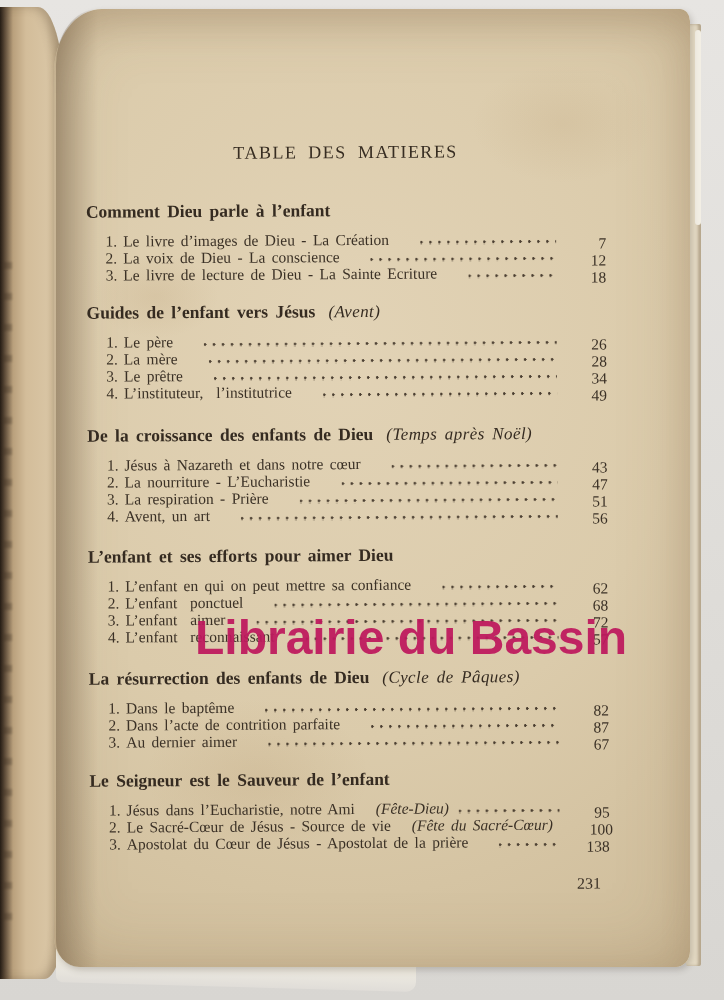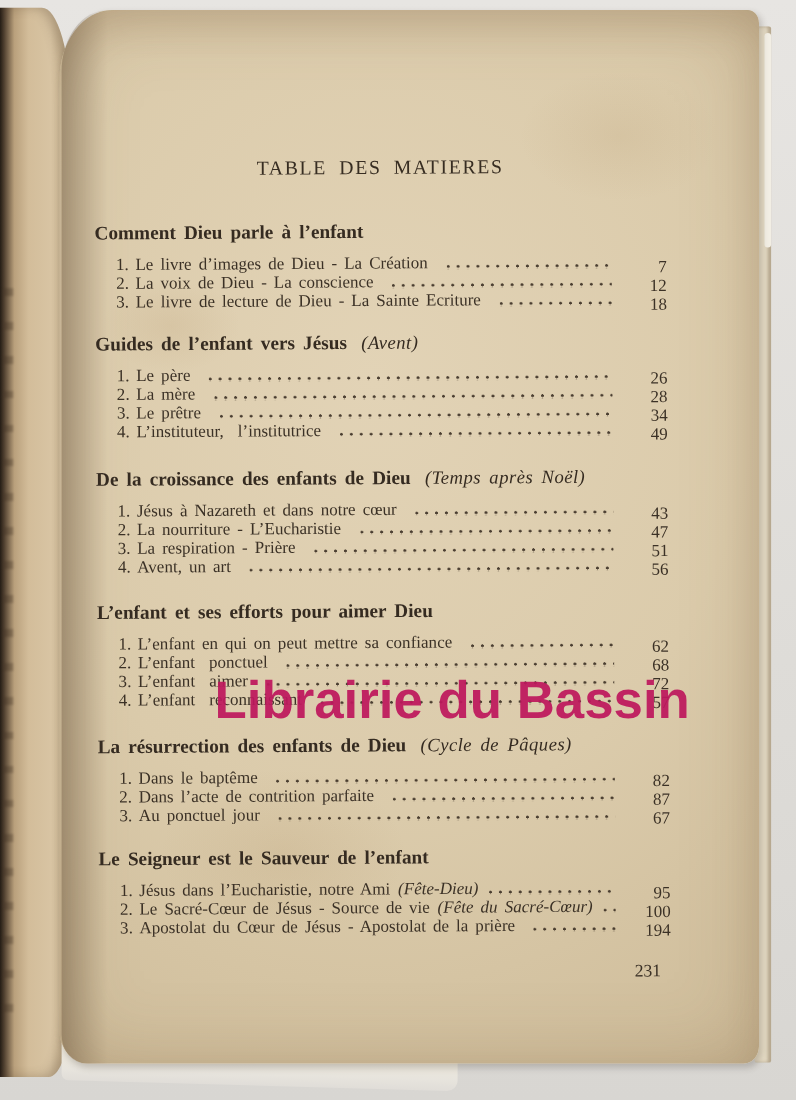--- a/index.html
+++ b/index.html
@@ -71,21 +71,21 @@
     text-align:center;font-size:18px;letter-spacing:1.5px;word-spacing:5px;
     color:#372d22;
   }
   .section{position:absolute;left:88px;width:520px;}
   .h{font-weight:bold;font-size:17.5px;line-height:22px;word-spacing:3px;white-space:nowrap;color:#352b21;}
   .h .sub{font-style:italic;font-weight:normal;margin-left:13px;letter-spacing:.4px;font-size:17px;}
   .items{margin-top:9px;margin-left:16px;width:504px;}
   .row{display:flex;align-items:baseline;height:17px;font-size:15.5px;word-spacing:2.5px;white-space:pre;}
   .no{flex:none;width:15px;text-align:right;margin-right:6px;}
   .lbl{flex:none;}
-  .it{flex:none;font-style:italic;margin-left:7px;}
+  .it{flex:none;font-style:italic;margin-left:21px;}
   .leader{
     flex:1;align-self:flex-end;height:5px;margin:0 16px 2px 10px;
     background-image:radial-gradient(circle at 1.3px 1.5px,rgba(62,50,38,.92) 1.15px,rgba(62,50,38,0) 1.5px);
     background-size:9px 4px;background-repeat:repeat-x;background-position:0 0;
   }
   .pg{flex:none;width:34px;text-align:right;transform:translateY(5px);font-size:15.5px;}
   .folio{position:absolute;left:104px;top:876px;width:495px;text-align:right;font-size:16px;color:#3b3126;}
 
   .watermark{
     position:absolute;left:195px;top:614px;
@@ -151,30 +151,30 @@
         <div class="row"><span class="no">3.</span><span class="lbl">L’enfant  aimer</span><span class="it"></span><span class="leader"></span><span class="pg">72</span></div>
         <div class="row"><span class="no">4.</span><span class="lbl">L’enfant  reconnaissant</span><span class="it"></span><span class="leader"></span><span class="pg">57</span></div>
       </div>
     </div>
 
     <div class="section" style="top:666px">
       <div class="h"><span>La résurrection des enfants de Dieu</span><span class="sub">(Cycle de Pâques)</span></div>
       <div class="items">
         <div class="row"><span class="no">1.</span><span class="lbl">Dans le baptême</span><span class="it"></span><span class="leader"></span><span class="pg">82</span></div>
         <div class="row"><span class="no">2.</span><span class="lbl">Dans l’acte de contrition parfaite</span><span class="it"></span><span class="leader"></span><span class="pg">87</span></div>
-        <div class="row"><span class="no">3.</span><span class="lbl">Au ponctuel jour</span><span class="it"></span><span class="leader"></span><span class="pg">67</span></div>
+        <div class="row"><span class="no">3.</span><span class="lbl">Au dernier aimer</span><span class="it"></span><span class="leader"></span><span class="pg">67</span></div>
       </div>
     </div>
 
     <div class="section" style="top:768px">
       <div class="h"><span>Le Seigneur est le Sauveur de l’enfant</span><span class="sub"></span></div>
       <div class="items">
         <div class="row"><span class="no">1.</span><span class="lbl">Jésus dans l’Eucharistie, notre Ami</span><span class="it">(Fête-Dieu)</span><span class="leader"></span><span class="pg">95</span></div>
         <div class="row"><span class="no">2.</span><span class="lbl">Le Sacré-Cœur de Jésus - Source de vie</span><span class="it">(Fête du Sacré-Cœur)</span><span class="leader"></span><span class="pg">100</span></div>
-        <div class="row"><span class="no">3.</span><span class="lbl">Apostolat du Cœur de Jésus - Apostolat de la prière</span><span class="it"></span><span class="leader"></span><span class="pg">194</span></div>
+        <div class="row"><span class="no">3.</span><span class="lbl">Apostolat du Cœur de Jésus - Apostolat de la prière</span><span class="it"></span><span class="leader"></span><span class="pg">138</span></div>
       </div>
     </div>
 
     <div class="folio">231</div>
   </div>
 
   <div class="watermark">Librairie du Bassin</div>
 </div>
 
 </body></html>

